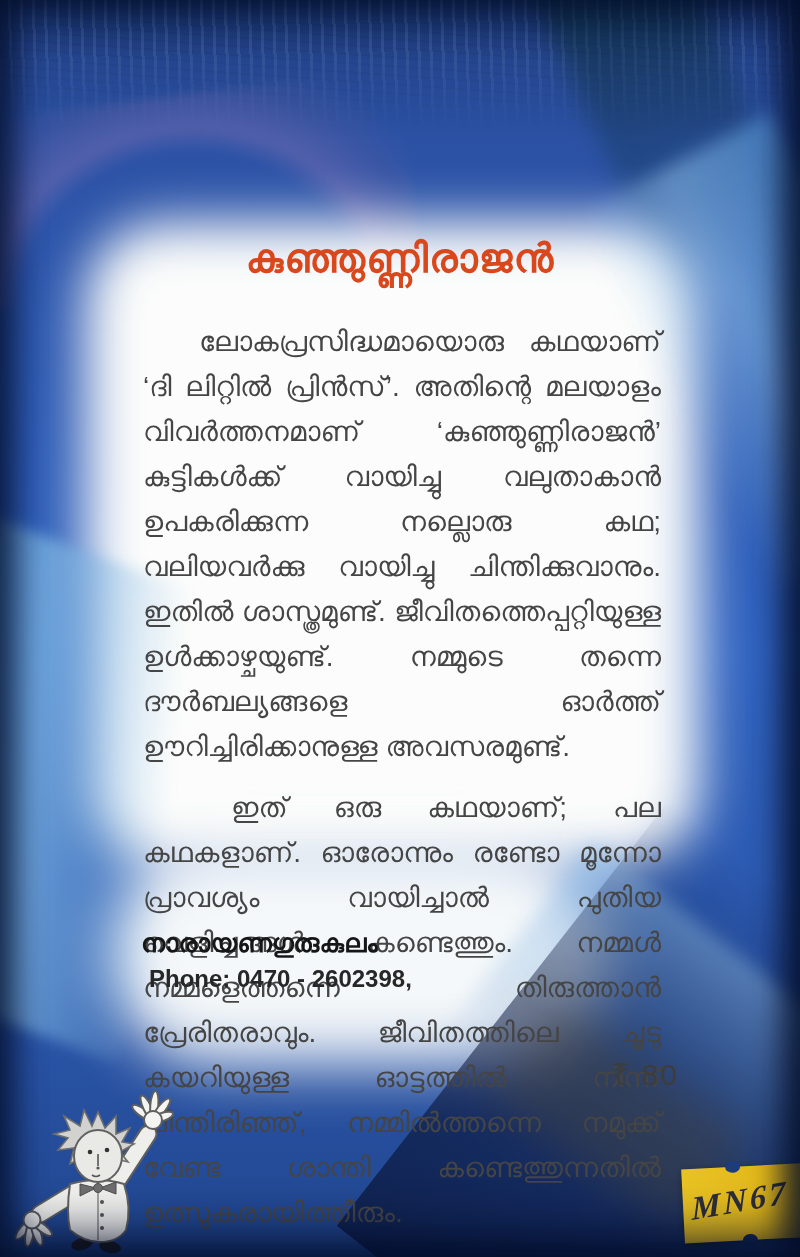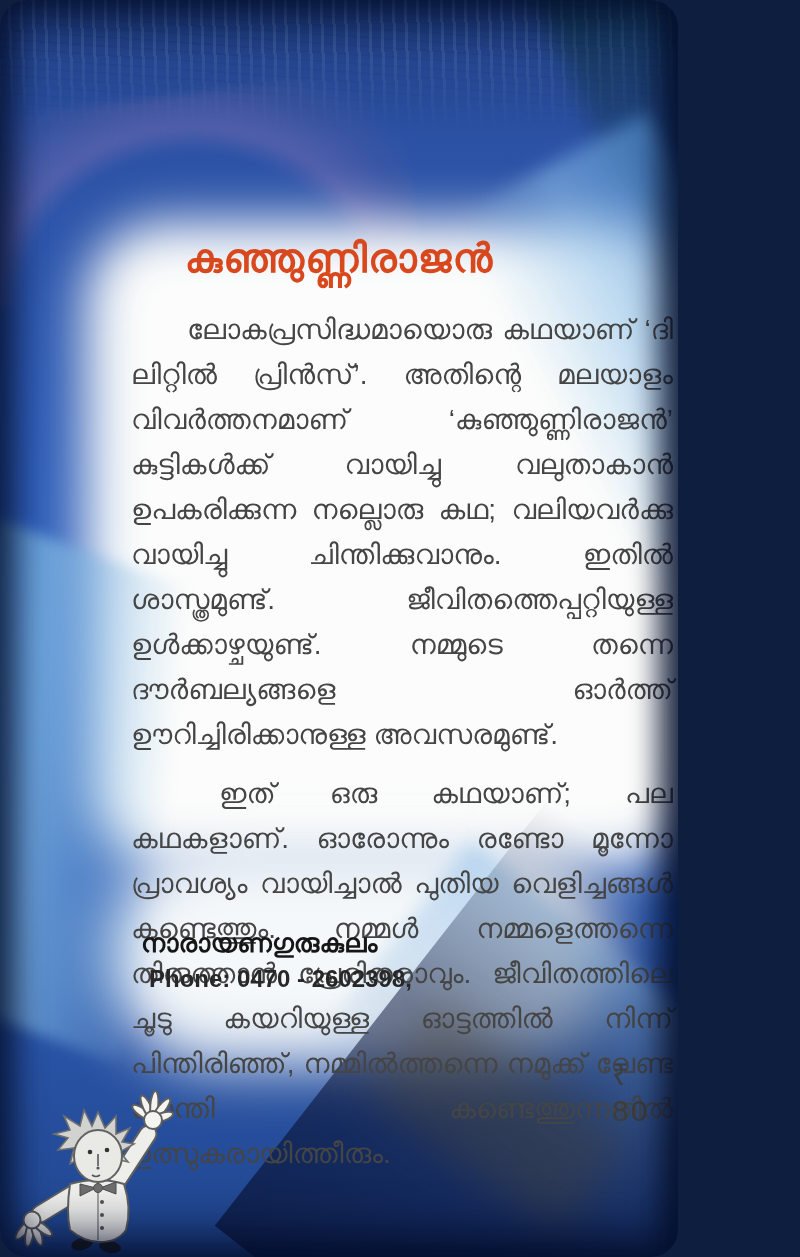--- a/index.html
+++ b/index.html
@@ -1,20 +1,19 @@
 <!DOCTYPE html>
 <html><head>
 <meta charset="utf-8">
 <style>
   html,body{margin:0;padding:0;background:#0e1e3e;}
   .page{
-    position:relative;width:678px;height:1257px;overflow:hidden;
+    position:relative;width:800px;height:1257px;overflow:hidden;
     font-family:"Liberation Sans",sans-serif;
     background:linear-gradient(180deg,#2a4c9c 0%,#2e5ab2 28%,#3063c0 52%,#2b57ac 78%,#21468e 100%);
-    border-radius:27px;
   }
   .page *{box-sizing:border-box;}
   
   .layer{position:absolute;pointer-events:none;}
   .top-shade{left:0;top:0;right:0;height:150px;
     background:linear-gradient(180deg,rgba(10,28,62,.55) 0,rgba(10,28,62,.18) 60px,rgba(10,28,62,0) 140px);}
   .top-tex{left:0;top:0;right:0;height:130px;opacity:.55;
     background:
       repeating-linear-gradient(88deg,rgba(175,205,238,.22) 0 3px,transparent 3px 12px),
       repeating-linear-gradient(4deg,rgba(18,38,82,.18) 0 2px,transparent 2px 9px);
@@ -46,21 +45,21 @@
       inset 0 22px 34px rgba(5,14,42,.4),
       inset 0 -28px 42px rgba(4,12,38,.6),
       inset 20px 0 30px -6px rgba(5,14,42,.55),
       inset -22px 0 30px -4px rgba(3,10,34,.65);}
   
   .content{position:absolute;left:0;top:0;right:0;bottom:0;}
   .title{position:absolute;left:0;right:0;top:236px;text-align:center;
     font-size:40px;font-weight:700;letter-spacing:1px;color:#d9481c;}
   .body-block{position:absolute;left:127px;top:303px;width:550px;
     font-size:28px;line-height:45px;text-align:justify;color:#454545;}
-  .body-block p{margin:4px;}
+  .body-block p{margin:16px;}
   .para-1{text-indent:56px;}
   .para-2{text-indent:88px;margin-top:14px !important;}
   .publisher{position:absolute;left:141px;top:924px;color:#161616;}
   .pub-ml{font-size:26px;line-height:39px;font-weight:600;letter-spacing:.2px;}
   .pub-en{font-size:24px;line-height:32px;font-weight:700;color:#272727;margin-left:8px;}
   .price{position:absolute;left:573px;top:1053px;font-size:30px;color:#3d3d3d;letter-spacing:2px;margin-left:39px;}
   
   .sticker{position:absolute;left:683px;top:1166px;width:132px;height:74px;
     background:linear-gradient(100deg,#e9c223 0%,#e2b91c 55%,#d8ae18 100%);
     transform:rotate(-3deg);box-shadow:0 2px 6px rgba(0,0,0,.35);}

